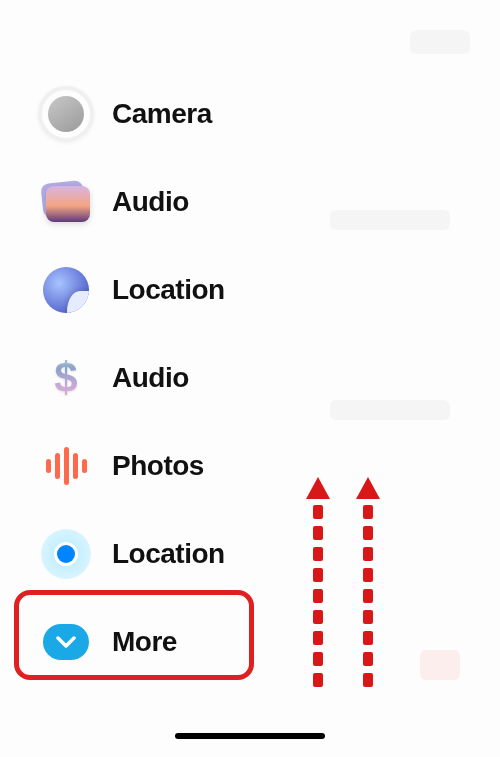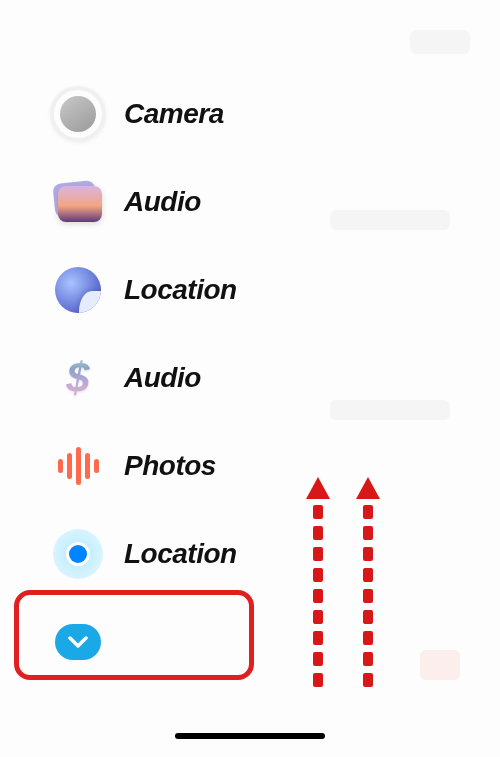--- a/index.html
+++ b/index.html
@@ -21,25 +21,24 @@
       background: #fdfdfd;
       z-index: 0;
     }
     .blurred-bg .hint {
       position: absolute;
       background: rgba(0,0,0,0.03);
       border-radius: 6px;
     }
     .menu {
       position: absolute;
-      left: 42px;
+      left: 30px;
       top: 70px;
       width: 260px;
       z-index: 2;
-      font-style: italic;
     }
     .menu-item {
       display: flex;
       align-items: center;
       height: 88px;
       gap: 18px;
       padding-left: 8px;
     }
     .icon-wrap {
       width: 56px;
@@ -300,20 +299,21 @@
   </div>
 
   <div class="menu-item">
     <div class="icon-wrap">
       <div class="more-icon">
         <svg viewBox="0 0 20 14">
             <path d="M2 3 L10 11 L18 3" stroke="#fff" stroke-width="3.5" fill="none" stroke-linecap="round" stroke-linejoin="round"></path>
           </svg>
       </div>
     </div>
+    <span class="label">More</span>
   </div>
 
 </div>
 
 <div class="highlight"></div>
 
 <div class="arrows">
   <div class="arrow">
     <div class="arrow-head"></div>
     <div class="arrow-shaft">

